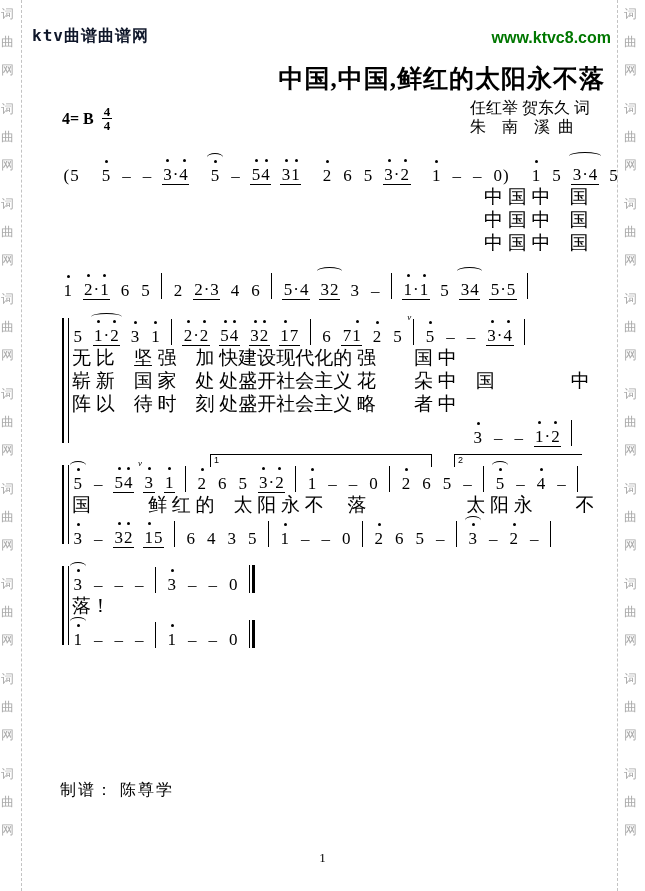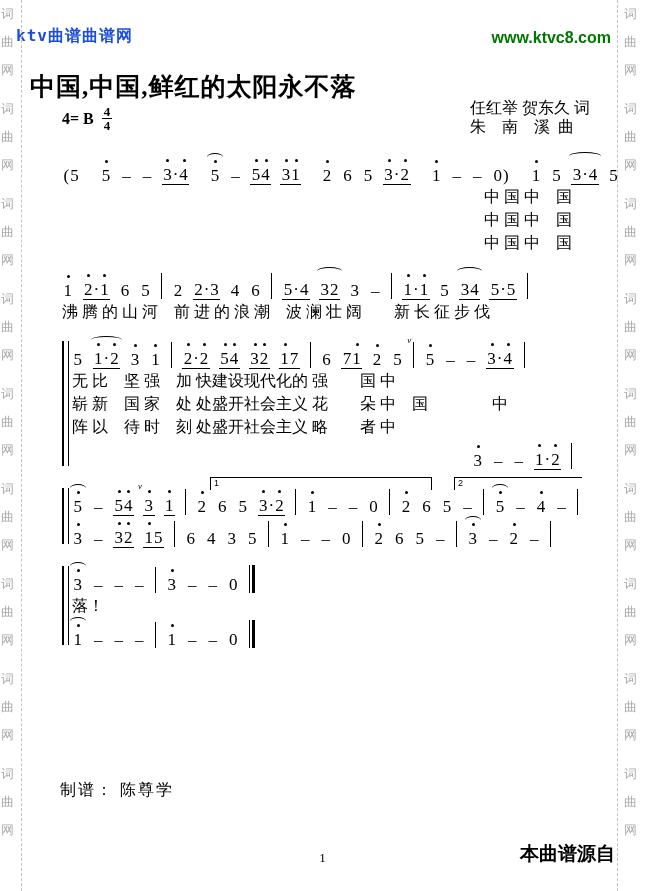--- a/index.html
+++ b/index.html
@@ -13,44 +13,44 @@
   .wm-col.left { left:1px; }
   .wm-col.right { right:3px; }
   .wm-ch { position:absolute; font-size:13px; color:#aaaaaa;
            font-family:"Liberation Sans",sans-serif; transform:scaleY(.95); }
   .dash-rule { position:absolute; top:0; bottom:0; width:0;
                border-left:1px dashed #c3c3c3; z-index:1; }
   .dash-rule.left { left:21px; }
   .dash-rule.right { right:27px; }
 
   
-  .logo { position:absolute; left:16px; top:26px; font:bold 16px "DejaVu Sans Mono",monospace;
-          color:#1d4ed8; letter-spacing:1px; }
+  .logo { position:absolute; left:32px; top:26px; font:bold 16px "DejaVu Sans Mono",monospace;
+          color:#0f172a; letter-spacing:1px; }
   .site-url { position:absolute; right:34px; top:29px; font:bold 16px "Liberation Sans",sans-serif;
               color:#007700; }
-  .song-title { position:absolute; left:30px; right:40px; top:62px; text-align:left;
-                font:bold 25px "Liberation Serif",serif; letter-spacing:1px;margin-top:8px; }
+  .song-title { position:absolute; left:30px; right:40px; top:62px; text-align:right;
+                font:bold 25px "Liberation Serif",serif; letter-spacing:1px; }
   .credits { position:absolute; right:55px; top:98px; text-align:left;
              font:16px "Liberation Serif",serif; line-height:19px; white-space:pre;margin-left:7px; }
   .keysig { position:absolute; left:62px; top:106px; font:bold 16px "Liberation Serif",serif;
             display:flex; align-items:center; gap:8px; }
   .meter { display:inline-flex; flex-direction:column; align-items:center;
            font:bold 13px "Liberation Serif",serif; line-height:11px; }
   .meter .mt { border-bottom:1px solid #000; padding:0 2px 1px; }
   .meter .mb { padding-top:1px; }
 
   
   #score { position:absolute; left:62px; top:153px; width:556px; z-index:2; }
   .system { position:relative; margin-bottom:14px; }
   .system.bracketed { padding-left:10px; }
   .system.bracketed::before { content:""; position:absolute; left:0; top:4px; bottom:4px;
       width:4px; border-left:2px solid #000; border-right:1px solid #000; }
   .nrow { display:flex; align-items:flex-end; column-gap:9px; height:32px;
           padding-top:10px; white-space:nowrap; }
-  .lrow { font-size:16px; line-height:23px; height:23px; white-space:pre;
+  .lrow { font-size:19px; line-height:23px; height:23px; white-space:pre;
           font-family:"Liberation Serif",serif; }
   .tok { position:relative; display:inline-block; padding:0 1px; }
   .tok.u1 { border-bottom:1px solid #000; }
   .nch { position:relative; display:inline-block; font-size:17px; line-height:19px;
          padding:0 .5px; }
   .od { position:absolute; left:50%; top:-6px; width:3px; height:3px; margin-left:-1px;
         background:#000; border-radius:50%; }
   .slur { position:absolute; left:-2px; right:-2px; top:-13px; height:8px;
           border-top:1px solid #000; border-radius:100% 100% 0 0; }
   .br { position:absolute; right:-8px; top:-15px; font:italic 9px "Liberation Serif",serif; }
@@ -199,21 +199,20 @@
         <span class="tok u1"><span class="nch">3</span><span class="nch">2</span><i class="slur"></i></span>
         <span class="tok"><span class="nch">3</span></span>
         <span class="tok"><span class="nch">–</span></span>
         <span class="bar"></span>
         <span class="tok u1"><span class="nch">1<i class="od"></i></span><span class="nch">·</span><span class="nch">1<i class="od"></i></span></span>
         <span class="tok"><span class="nch">5</span></span>
         <span class="tok u1"><span class="nch">3</span><span class="nch">4</span><i class="slur"></i></span>
         <span class="tok u1"><span class="nch">5</span><span class="nch">·</span><span class="nch">5</span></span>
         <span class="bar"></span>
       </div>
-      <div class="lrow">沸 腾 的 山 河　前 进 的 浪 潮　波 澜 壮 阔　　新 长 征 步 伐</div>
     </div>
     <div class="system bracketed">
       <div class="nrow">
         <span class="tok"><span class="nch">5</span></span>
         <span class="tok u1"><span class="nch">1<i class="od"></i></span><span class="nch">·</span><span class="nch">2<i class="od"></i></span><i class="slur"></i></span>
         <span class="tok"><span class="nch">3<i class="od"></i></span></span>
         <span class="tok"><span class="nch">1<i class="od"></i></span></span>
         <span class="bar"></span>
         <span class="tok u1"><span class="nch">2<i class="od"></i></span><span class="nch">·</span><span class="nch">2<i class="od"></i></span></span>
         <span class="tok u1"><span class="nch">5<i class="od"></i></span><span class="nch">4<i class="od"></i></span></span>
@@ -270,20 +269,21 @@
         <span class="tok"><span class="nch">6</span></span>
         <span class="tok"><span class="nch">5</span></span>
         <span class="tok"><span class="nch">–</span></span>
         <span class="bar"></span>
         <span class="tok"><span class="nch">5<i class="od"></i></span><i class="slur"></i></span>
         <span class="tok"><span class="nch">–</span></span>
         <span class="tok"><span class="nch">4<i class="od"></i></span></span>
         <span class="tok"><span class="nch">–</span></span>
         <span class="bar"></span>
       </div>
+      <div class="lrow">国　　　鲜 红 的　太 阳 永 不　 落　　　　　 太 阳 永　　 不</div>
       <div class="nrow">
         <span class="tok"><span class="nch">3<i class="od"></i></span></span>
         <span class="tok"><span class="nch">–</span></span>
         <span class="tok u1"><span class="nch">3<i class="od"></i></span><span class="nch">2<i class="od"></i></span></span>
         <span class="tok u1"><span class="nch">1<i class="od"></i></span><span class="nch">5</span></span>
         <span class="bar"></span>
         <span class="tok"><span class="nch">6</span></span>
         <span class="tok"><span class="nch">4</span></span>
         <span class="tok"><span class="nch">3</span></span>
         <span class="tok"><span class="nch">5</span></span>
@@ -330,14 +330,13 @@
         <span class="tok"><span class="nch">–</span></span>
         <span class="tok"><span class="nch">0</span></span>
         <span class="bar dbl"></span>
       </div>
     </div>
   </div>
 
 <div class="engraver">制谱： 陈尊学</div>
 <div class="page-num">1</div>
 <div class="source-line">
-  <span>本曲谱源自</span>
 </div>
 
 </body></html>

